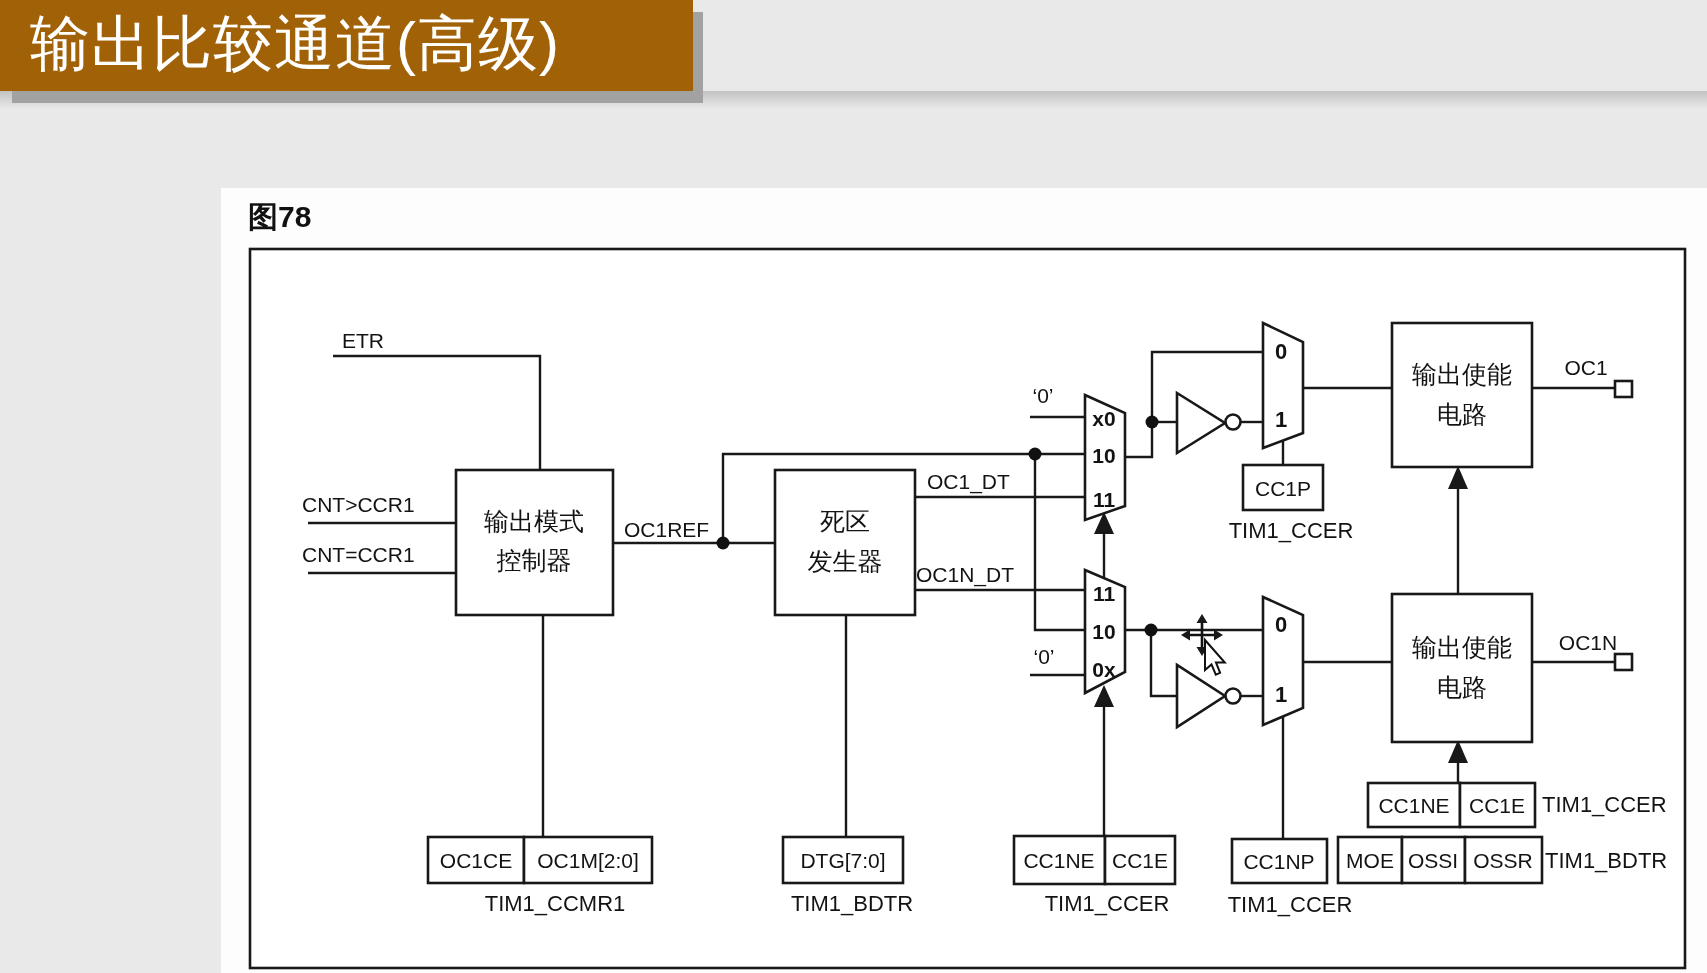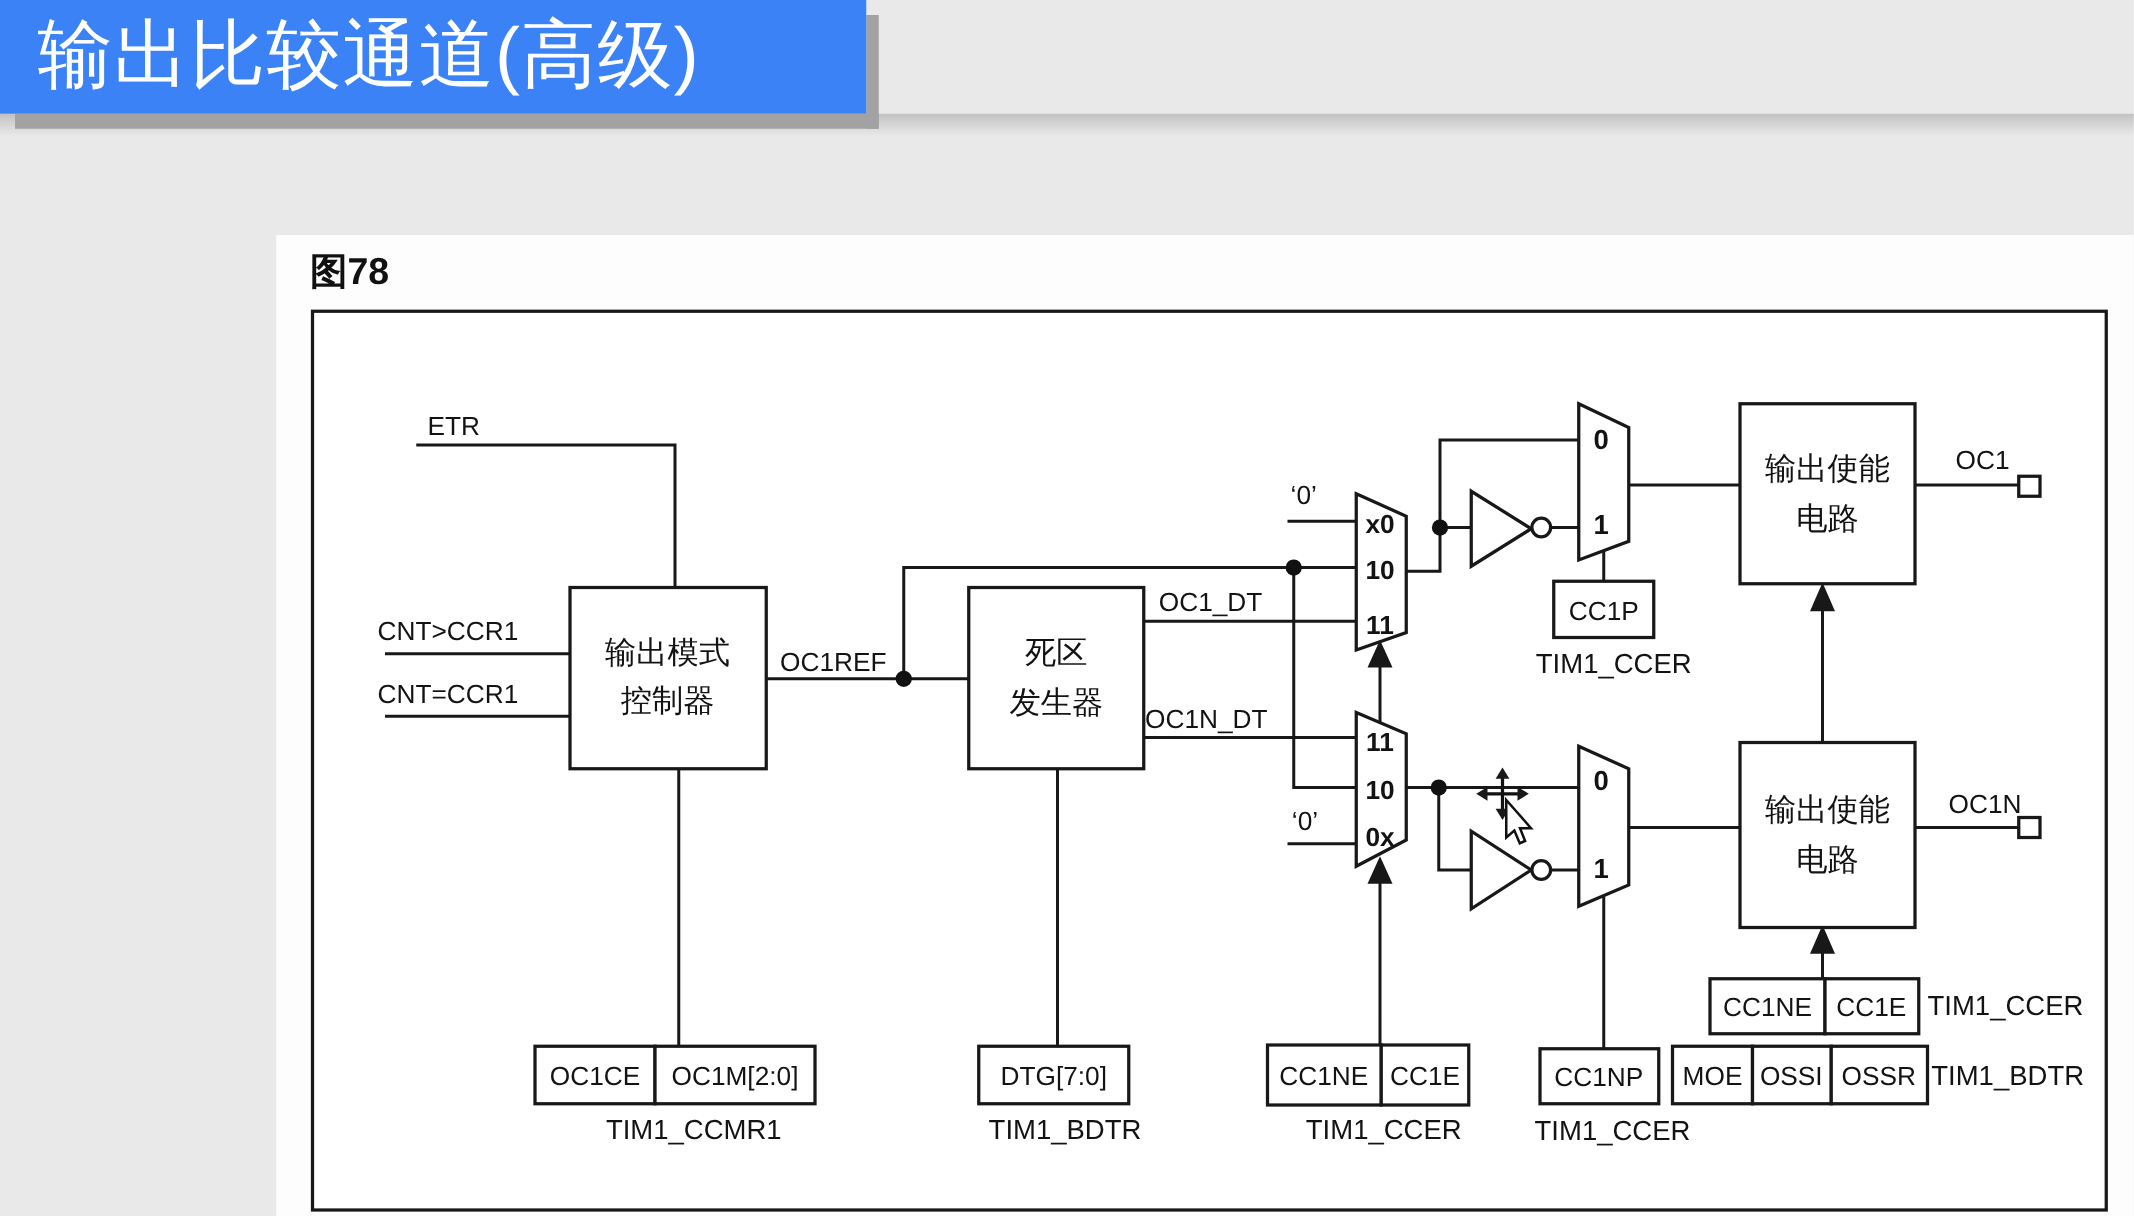--- a/index.html
+++ b/index.html
@@ -7,21 +7,21 @@
     width:1707px;height:973px;position:relative;overflow:hidden;
     background:#e9e9e9;
     font-family:"Liberation Sans", sans-serif;
   }
   .white-panel{position:absolute;left:221px;top:188px;width:1486px;height:785px;background:#fdfdfd}
   .top-fade{position:absolute;left:0;top:91px;width:1707px;height:18px;
     background:linear-gradient(#c2c2c2, rgba(233,233,233,0));}
   .banner-shadow-b{position:absolute;left:12px;top:91px;width:691px;height:12px;background:#a2a2a2}
   .banner-shadow-r{position:absolute;left:693px;top:12px;width:10px;height:91px;background:#a2a2a2}
   .banner{
-    position:absolute;left:0;top:0;width:693px;height:91px;background:#3b82f6;
+    position:absolute;left:0;top:0;width:693px;height:91px;background:#a16207;
     color:#ffffff;font-size:60px;line-height:88px;padding-left:30px;box-sizing:border-box;
     letter-spacing:1px;white-space:nowrap;
   }
   .caption{
     position:absolute;left:248px;top:197px;display:flex;gap:28px;
     font-size:30px;font-weight:bold;color:#111;white-space:nowrap;
   }
   svg{position:absolute;left:0;top:0}
   .ln{stroke:#181818;stroke-width:2.4;fill:none}
   .bx{fill:#ffffff;stroke:#181818;stroke-width:2.6}

